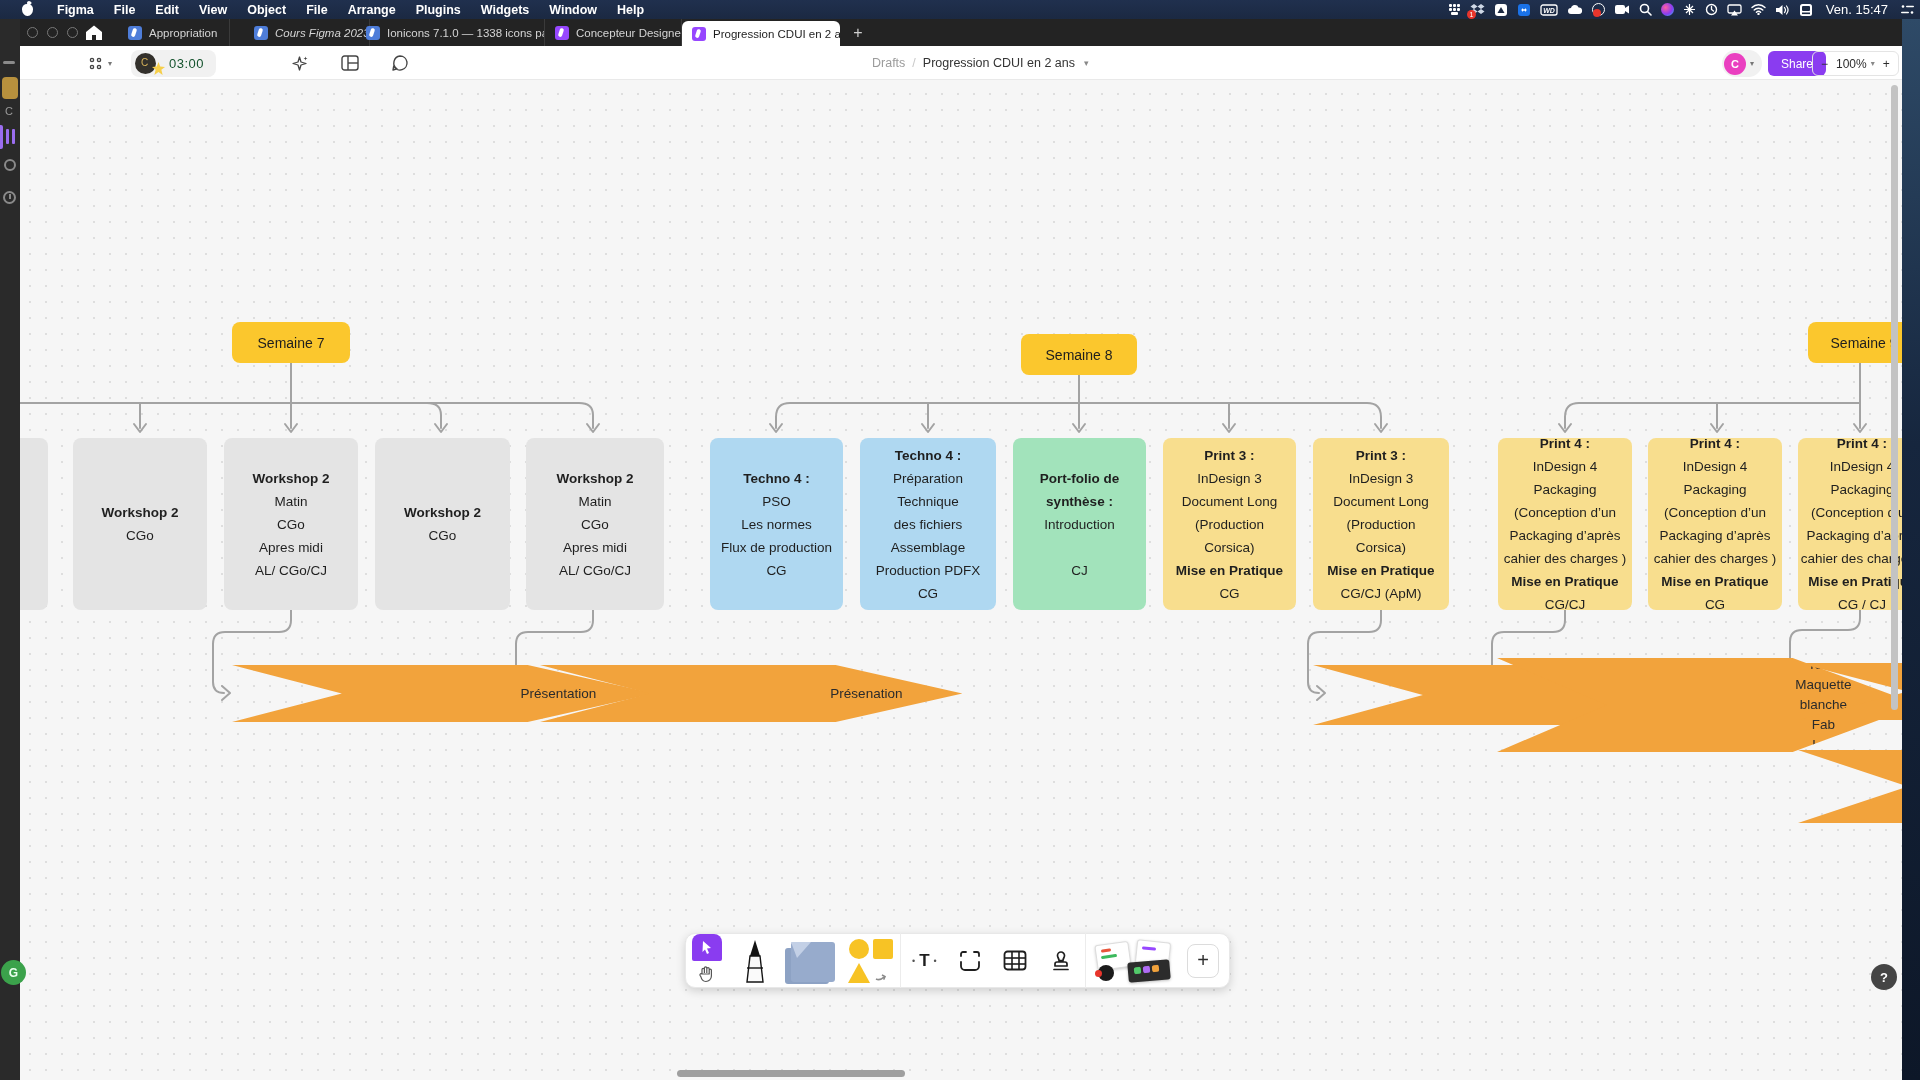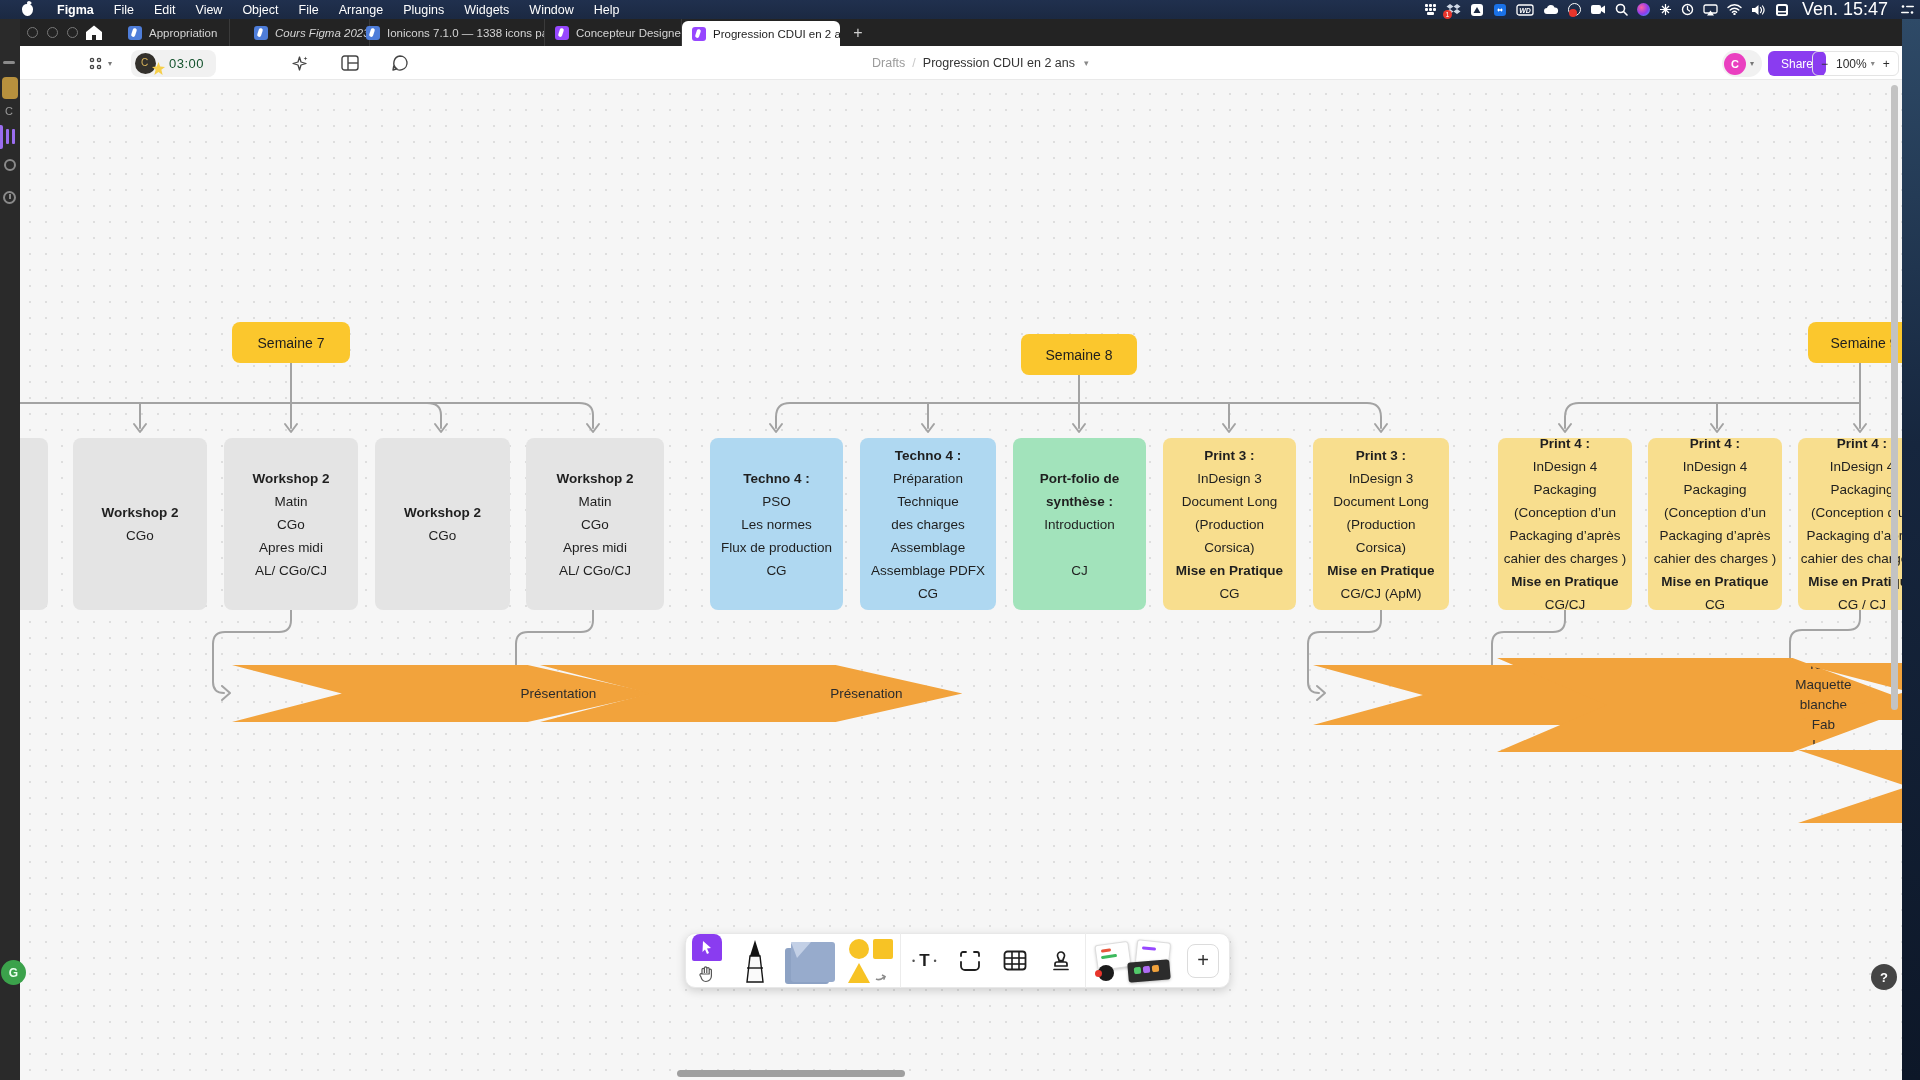--- a/index.html
+++ b/index.html
@@ -7,25 +7,25 @@
     font-family:"Liberation Sans", sans-serif; background:#f6f6f6; }
 
   
   #menubar { position:absolute; left:0; top:0; width:1920px; height:19px;
     background:linear-gradient(#20304e,#1b2942); color:#fff; z-index:100;
     display:flex; align-items:center; font-size:12.5px; }
   #menubar .apple { width:11px; height:12px; background:#fff; margin:0 14px 0 22px;
     border-radius:45% 45% 48% 48%/40% 40% 55% 55%; position:relative; }
   #menubar .apple:before { content:""; position:absolute; right:2px; top:-3px; width:4px; height:4px;
     background:#fff; border-radius:60% 0 60% 60%; transform:rotate(45deg); }
-  #menubar .m { padding:0 10px; white-space:nowrap; }
+  #menubar .m { padding:0 10px; white-space:nowrap;font-weight:bold; }
   #menubar .m.app { font-weight:bold; }
   #status { position:absolute; right:6px; top:0; height:19px; display:flex; align-items:center; gap:9px; }
   .sic { display:flex; align-items:center; justify-content:center; height:15px; color:#fff; }
-  #menubar .time { font-size:18px; padding:0 4px; white-space:nowrap; }
+  #menubar .time { font-size:13px; padding:0 4px; white-space:nowrap; }
 
   
   #tabbar { position:absolute; left:0; top:19px; width:1920px; height:27px; background:#232323; z-index:60; }
   .tl { position:absolute; top:8px; width:11px; height:11px; border:1.5px solid #787878; border-radius:50%; }
   #homeicon { position:absolute; left:84px; top:5px; width:20px; height:17px; }
   .tab { position:absolute; top:0; height:27px; display:flex; align-items:center; gap:7px;
     padding:0 10px; font-size:11.5px; color:#d4d4d4; border-right:1px solid #3a3a3a; overflow:hidden; white-space:nowrap; }
   .tab.active { background:#fff; color:#1e1e1e; border-right:none; border-radius:6px 6px 0 0; top:2px; height:25px; z-index:5; }
   .ficon { width:14px; height:14px; border-radius:3px; flex:0 0 auto; position:relative; }
   .ficon:before { content:""; position:absolute; left:4px; top:2.5px; width:3.5px; height:9px; background:#fff; border-radius:2px; transform:rotate(18deg); }
@@ -393,23 +393,23 @@
         <div><b>Techno 4 :</b></div>
         <div>PSO</div>
         <div>Les normes</div>
         <div>Flux de production</div>
         <div>CG</div>
       </div>
       <div class="node blue" style="left: 860px; width: 136px;">
         <div><b>Techno 4 :</b></div>
         <div>Préparation</div>
         <div>Technique</div>
-        <div>des charges</div>
+        <div>des fichiers</div>
         <div>Assemblage</div>
-        <div>Assemblage PDFX</div>
+        <div>Production PDFX</div>
         <div>CG</div>
       </div>
       <div class="node green" style="left: 1013px; width: 133px;">
         <div><b>Port-folio de</b></div>
         <div><b>synthèse :</b></div>
         <div>Introduction</div>
         <div>&nbsp;</div>
         <div>CJ</div>
       </div>
       <div class="node yellow" style="left: 1163px; width: 133px;">

